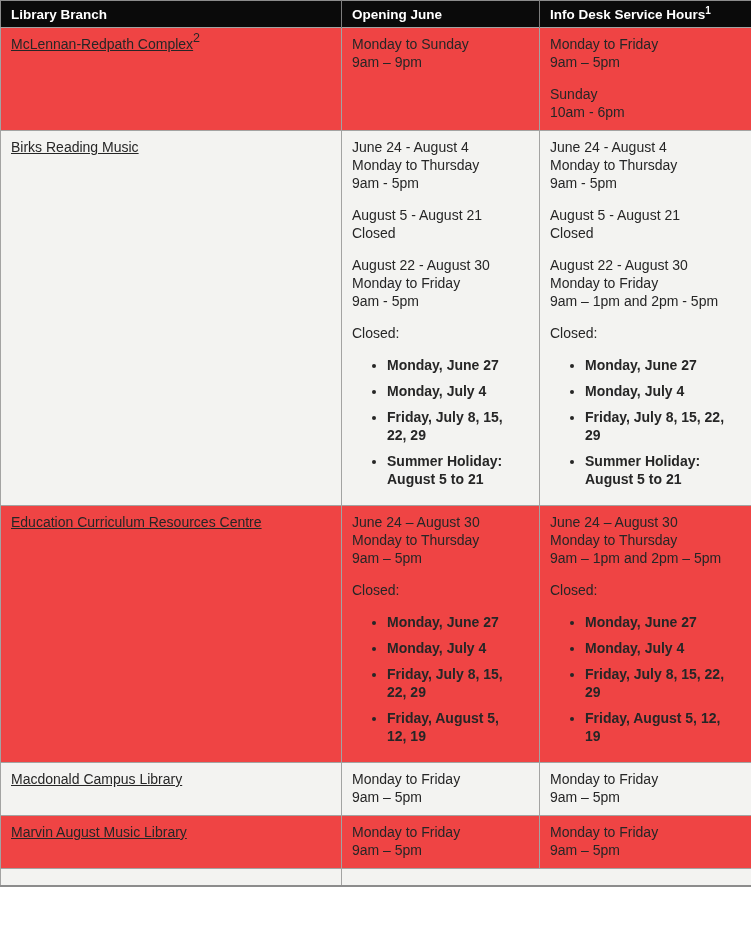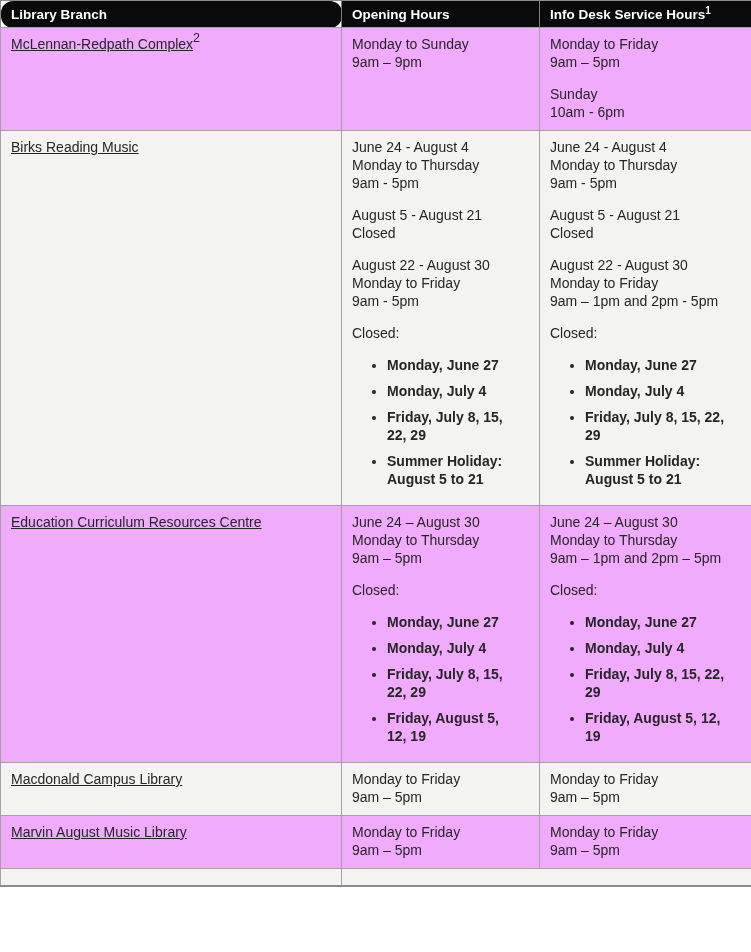--- a/index.html
+++ b/index.html
@@ -23,30 +23,30 @@
   table.hours th {
     background: #0a0a0a;
     color: #ffffff;
     text-align: left;
     font-weight: 700;
     font-size: 13.5px;
     padding: 6px 10px 5px;
     border-left: 1px solid #7d7d7d;
     vertical-align: middle;
   }
-  table.hours th:first-child { border-left: none; border-radius: 12px; }
+  table.hours th:first-child { border-left: none; }
   table.hours th sup {
     font-size: 10px;
     line-height: 0;
   }
   table.hours td {
     border: 1px solid #a3a3a2;
     vertical-align: top;
     padding: 7px 10px 9px;
-    background: #f0abfc;
+    background: #ef4444;
     line-height: 18px;
   }
   tbody tr:nth-child(even) td { background: #f3f3f1; }
   td p {
     margin: 0 0 14px 0;
     line-height: 18px;
   }
   td p:last-child { margin-bottom: 0; }
   td ul {
     margin: 8px;
@@ -81,21 +81,21 @@
       <col style="width:341px">
       <col style="width:198px">
       <col style="width:212px">
     </colgroup>
     <thead>
       <tr>
         <th>
           <span>Library Branch</span>
         </th>
         <th>
-          <span>Opening Hours</span>
+          <span>Opening June</span>
         </th>
         <th>
           <span>Info Desk Service Hours</span><sup>1</sup>
         </th>
       </tr>
     </thead>
     <tbody>
         <tr>
           <td><a class="branch-link" href="#">McLennan-Redpath Complex</a><sup class="fn">2</sup></td>
           <td>

